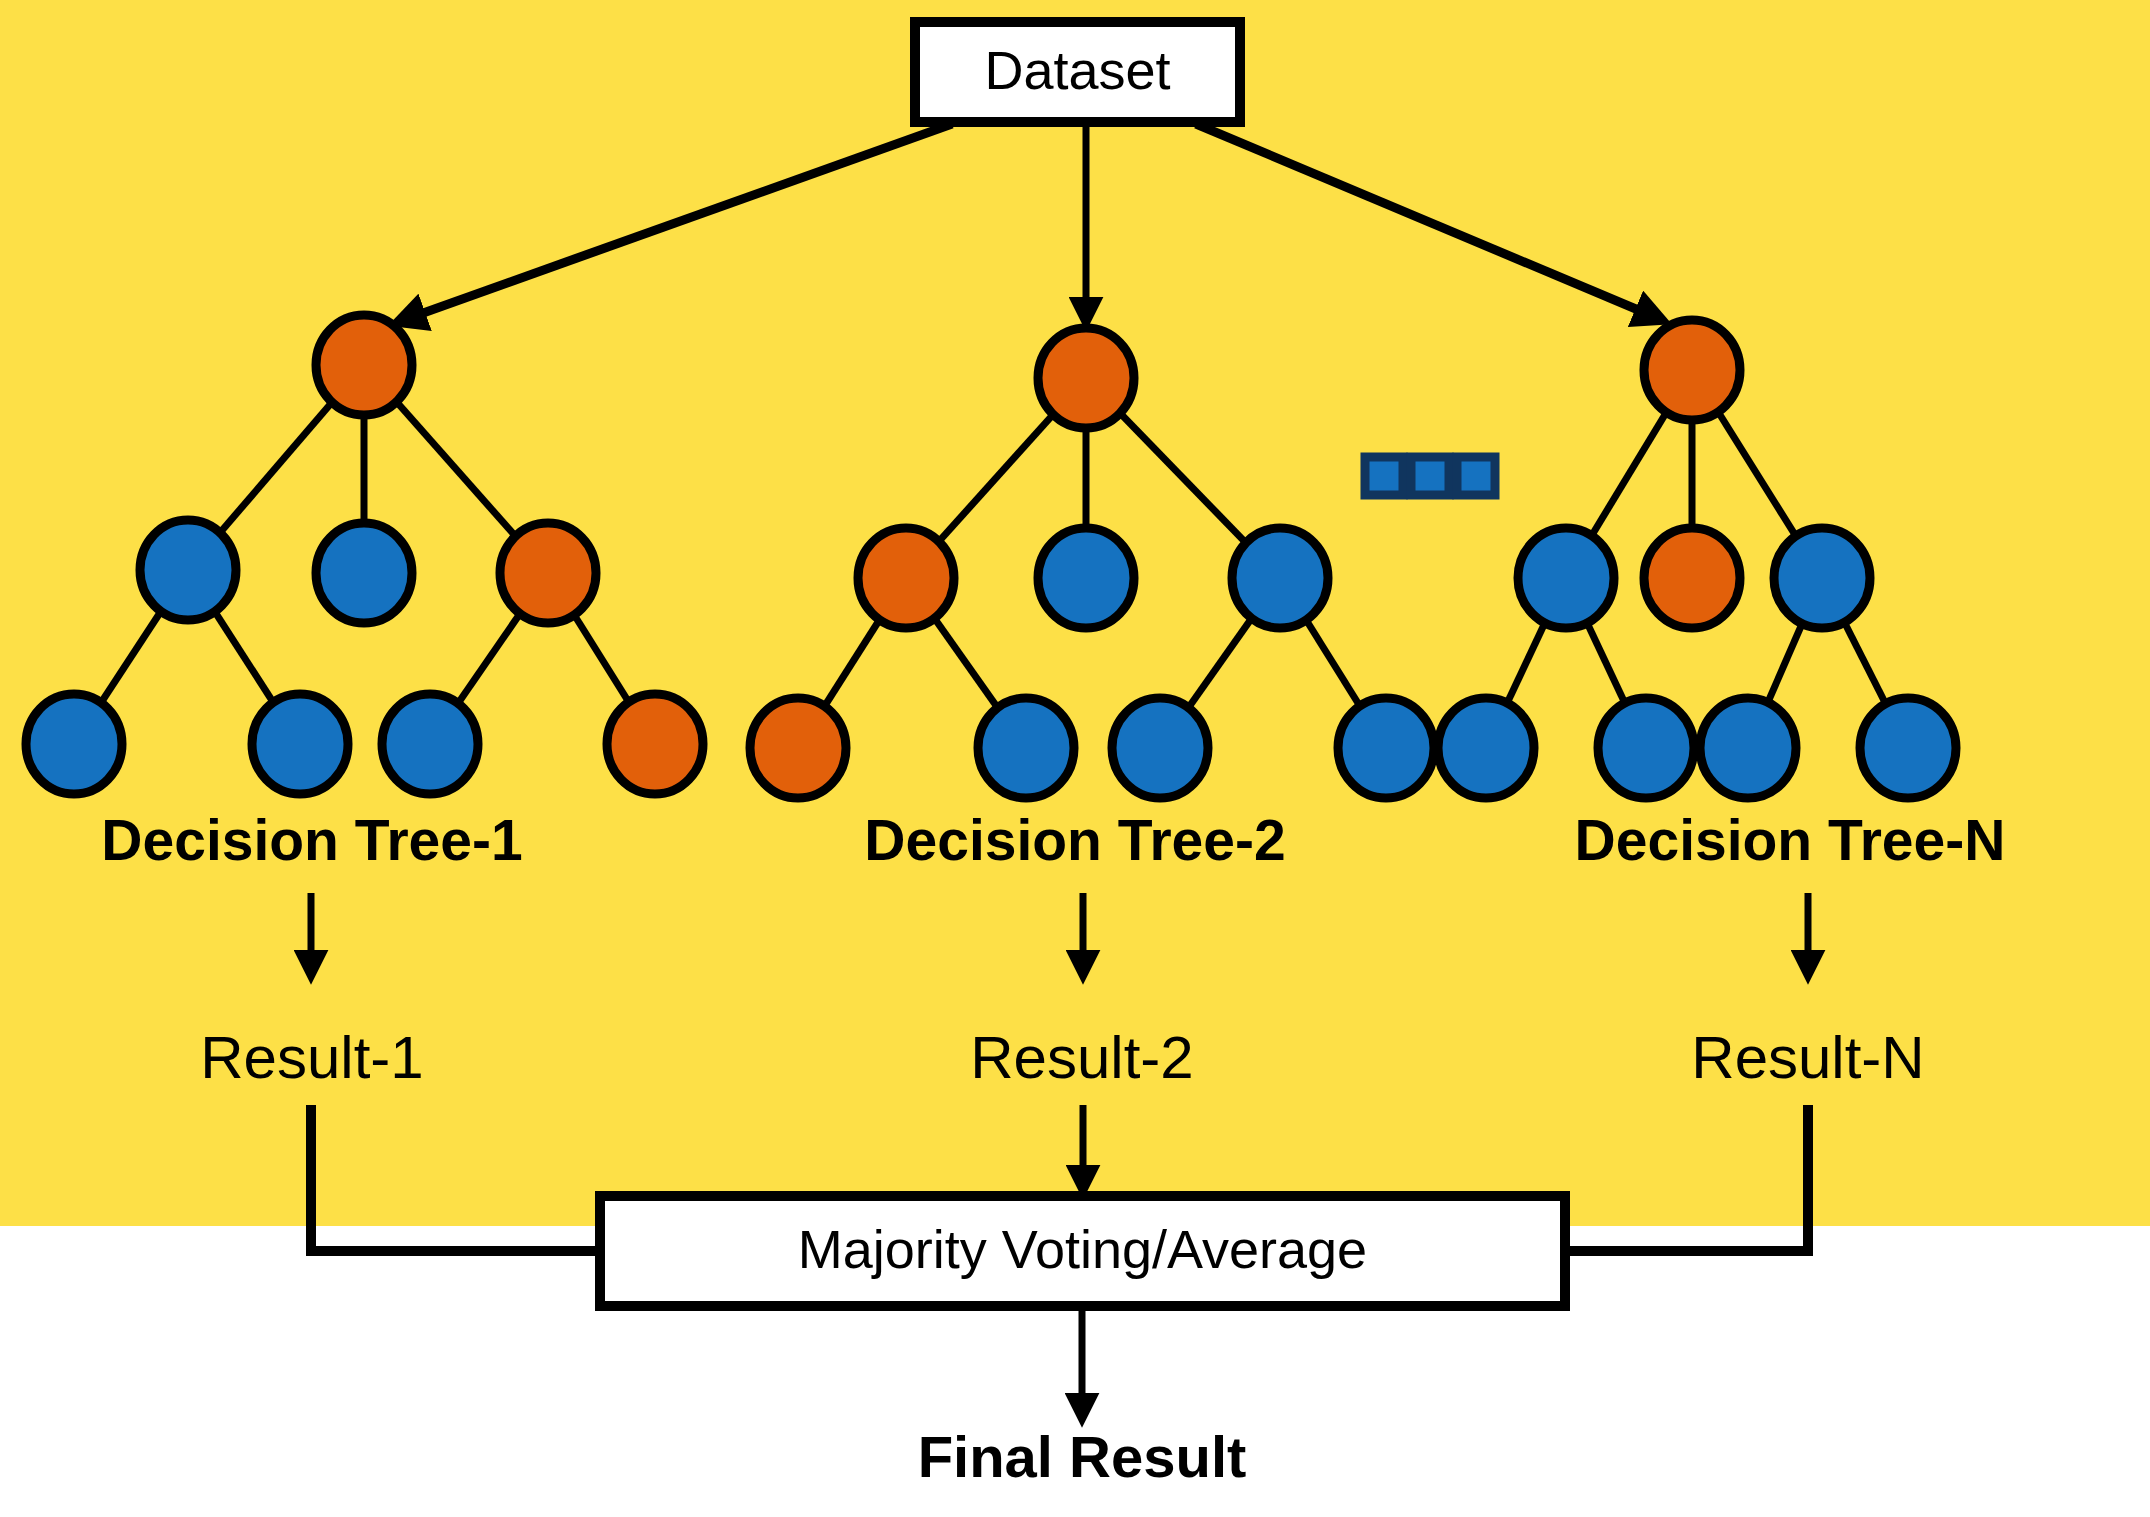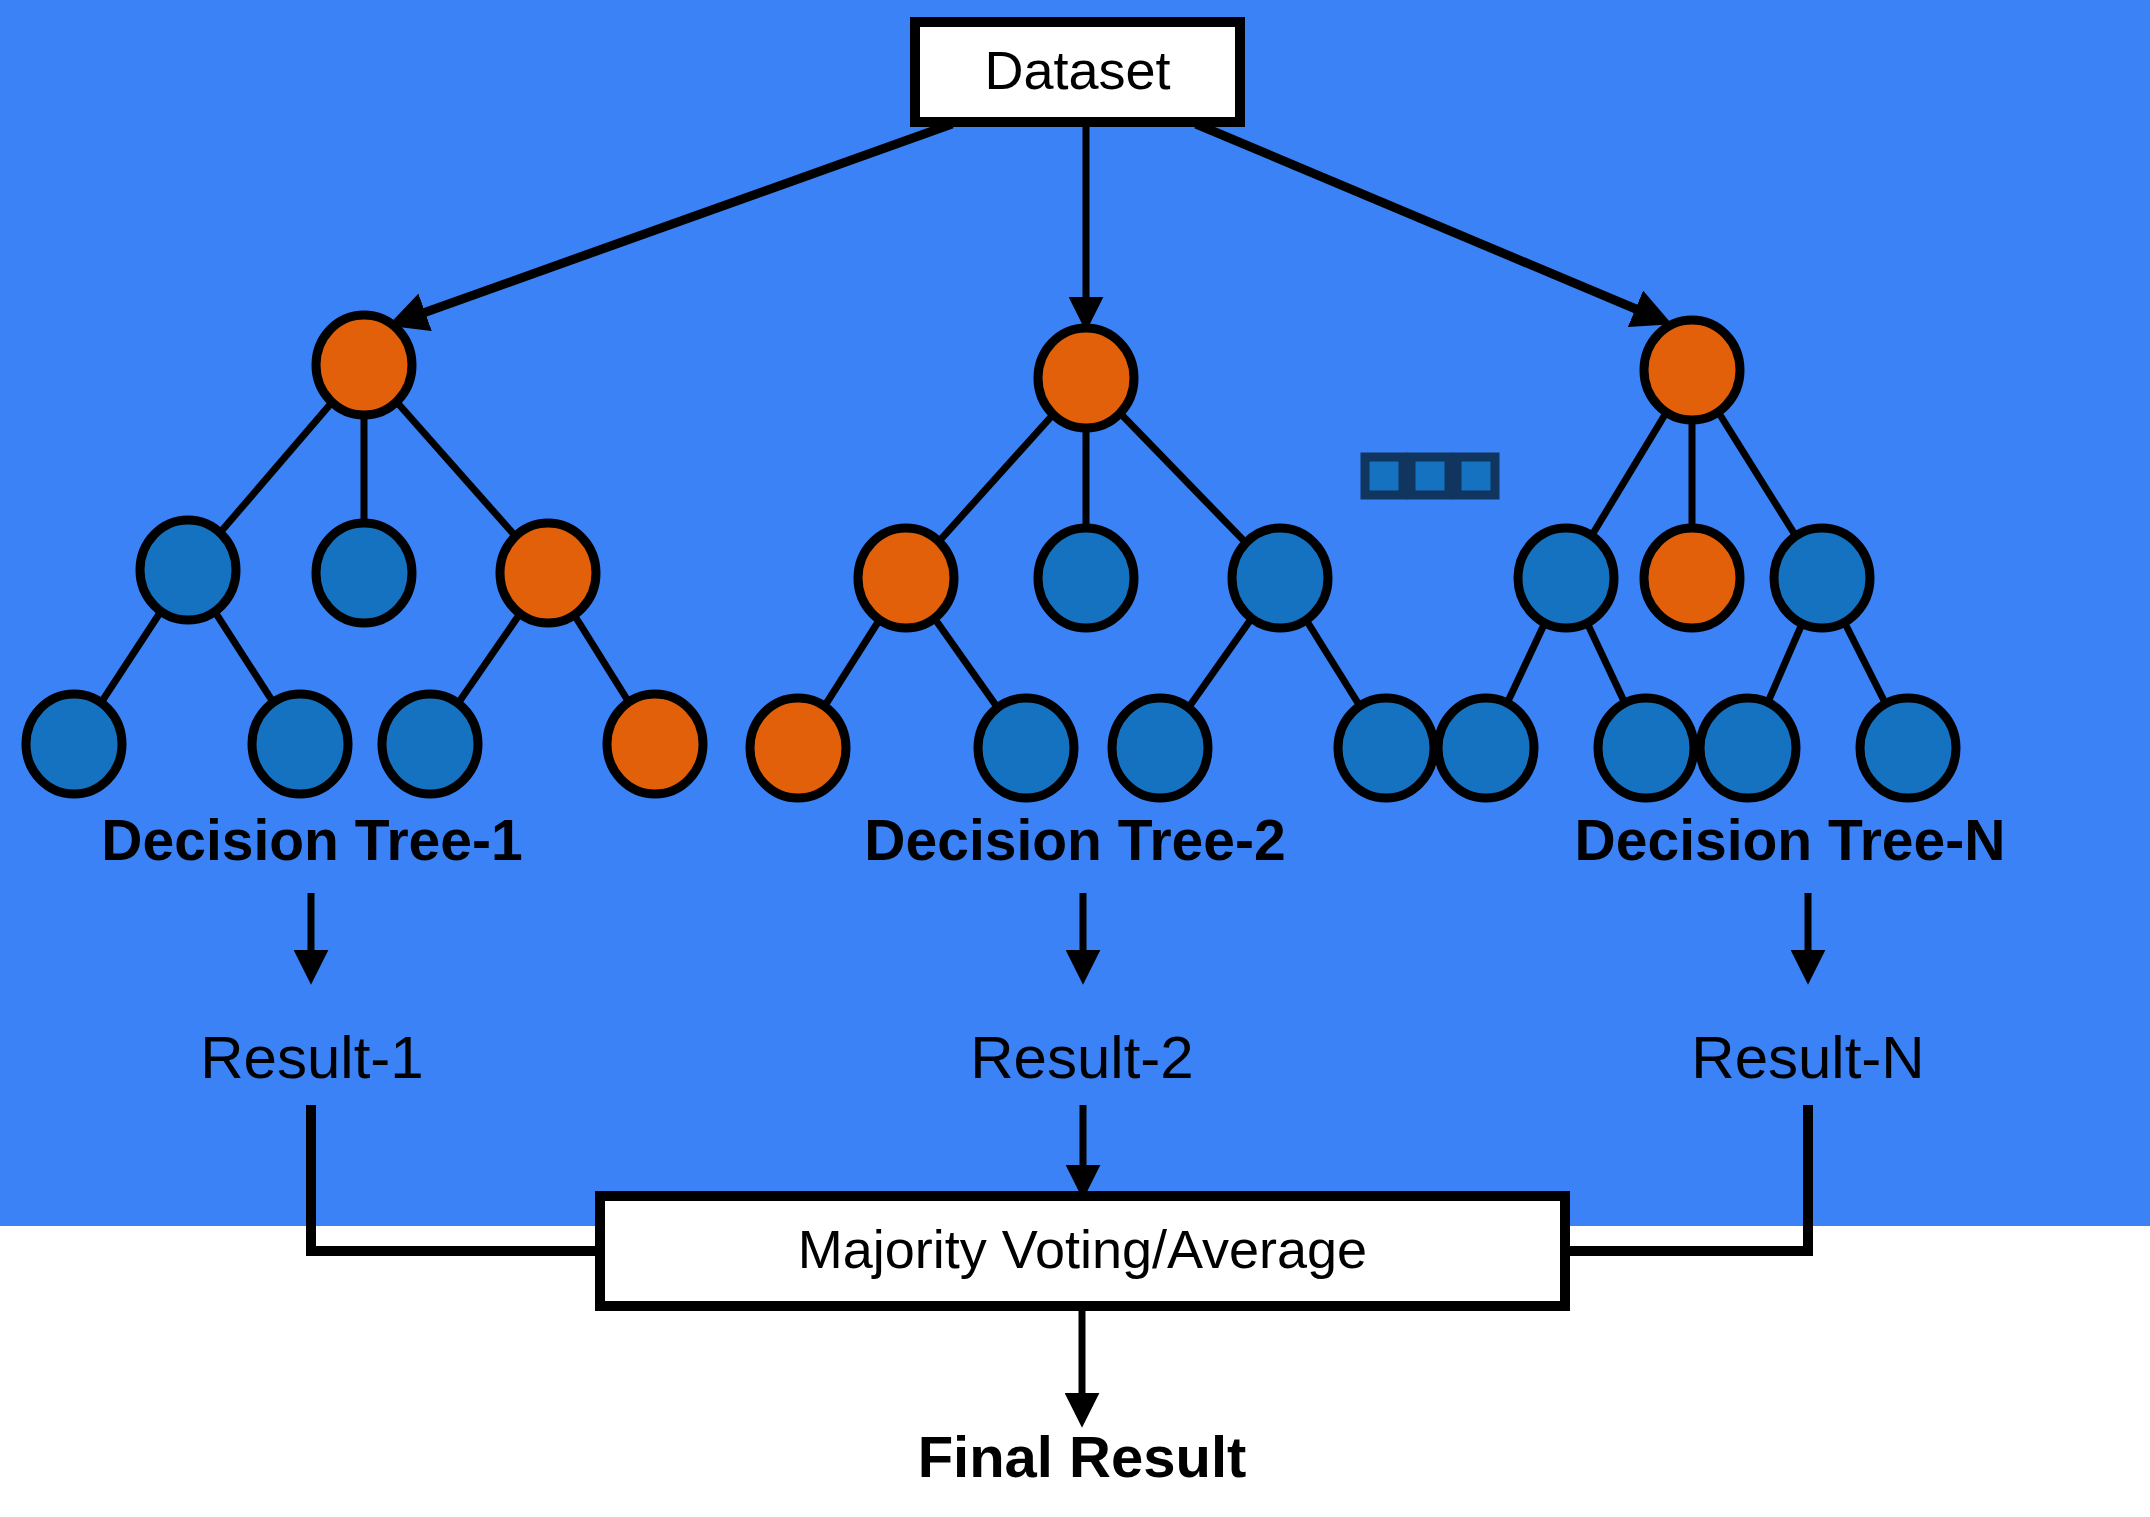--- a/index.html
+++ b/index.html
@@ -10,21 +10,21 @@
   body {
     width: 2150px;
     height: 1517px;
     overflow: hidden;
     font-family: "Liberation Sans", sans-serif;
   }
   #diagram-root {
     position: relative;
     width: 2150px;
     height: 1226px;
-    background: #3b82f6;
+    background: #fde047;
   }
   svg.canvas {
     position: absolute;
     top: 0;
     left: 0;
     width: 2150px;
     height: 1517px;
     display: block;
   }
   .edge {

